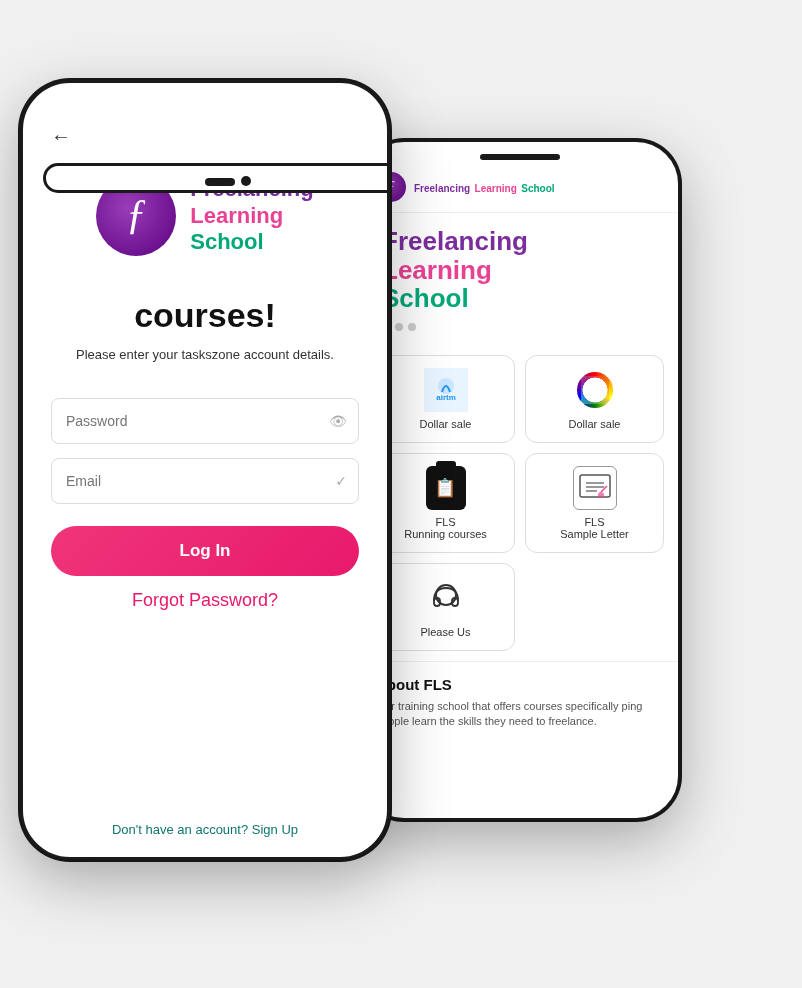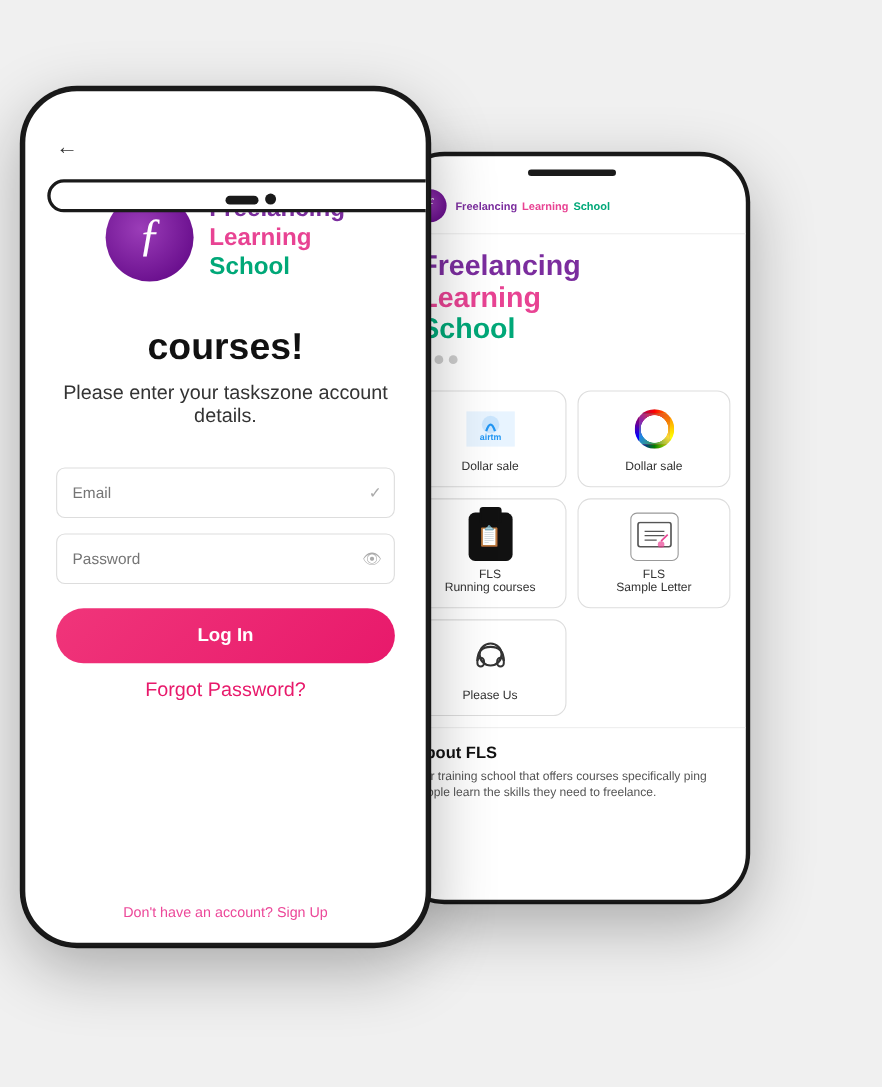--- a/index.html
+++ b/index.html
@@ -170,21 +170,21 @@
 
     .welcome-text {
       font-size: 34px;
       font-weight: 800;
       color: #111;
       margin-bottom: 12px;
       text-align: center;
     }
 
     .subtitle-text {
-      font-size: 18px;
+      font-size: 13px;
       color: #333;
       font-weight: 500;
       text-align: center;
       margin-bottom: 36px;
     }
 
     .login-btn {
       width: 100%;
       height: 50px;
       background: linear-gradient(135deg, #f0357a, #e8196b);
@@ -199,21 +199,21 @@
     }
 
     .forgot-pw {
       color: #e8196b;
       font-size: 18px;
       cursor: pointer;
       margin-bottom: 50px;
     }
 
     .signup-link {
-      color: #ec4899;
+      color: #0f766e;
       font-size: 13px;
       cursor: pointer;
       margin-top: auto;
       margin-bottom: 20px;
     }
 
     
     .back-content {
       height: calc(100% - 20px);
       overflow: hidden;
@@ -316,21 +316,21 @@
       text-align: center;
       color: #333;
       font-weight: 500;
     }
 
     
     .airtm-icon {
       background: #e8f4ff;
       border-radius: 0;
       width: 44px;
-      height: 32px;
+      height: 44px;
       display: flex;
       align-items: center;
       justify-content: center;
       color: #2196F3;
       font-size: 18px;
     }
 
     
     .payoneer-icon {
       width: 44px;
@@ -608,28 +608,28 @@
         <div class="logo-text-freelancing">Freelancing</div>
         <div class="logo-text-learning">Learning</div>
         <div class="logo-text-school">School</div>
       </div>
     </div>
 
     <div class="welcome-text">courses!</div>
     <div class="subtitle-text">Please enter your taskszone account details.</div>
 
     <div class="input-wrapper">
+      <input type="password" class="real-input" placeholder="Password" style="">
+      <span class="icon-right">👁</span>
+    </div>
+
+    <div class="input-wrapper">
       <input type="email" class="real-input" placeholder="Email" style="">
       <span class="icon-right">✓</span>
     </div>
 
-    <div class="input-wrapper">
-      <input type="password" class="real-input" placeholder="Password" style="">
-      <span class="icon-right">👁</span>
-    </div>
-
     <button class="login-btn">Log In</button>
 
     <div class="forgot-pw">Forgot Password?</div>
 
     <div class="signup-link">Don't have an account? Sign Up</div>
   </div>
 </div>
 
 </body></html>

